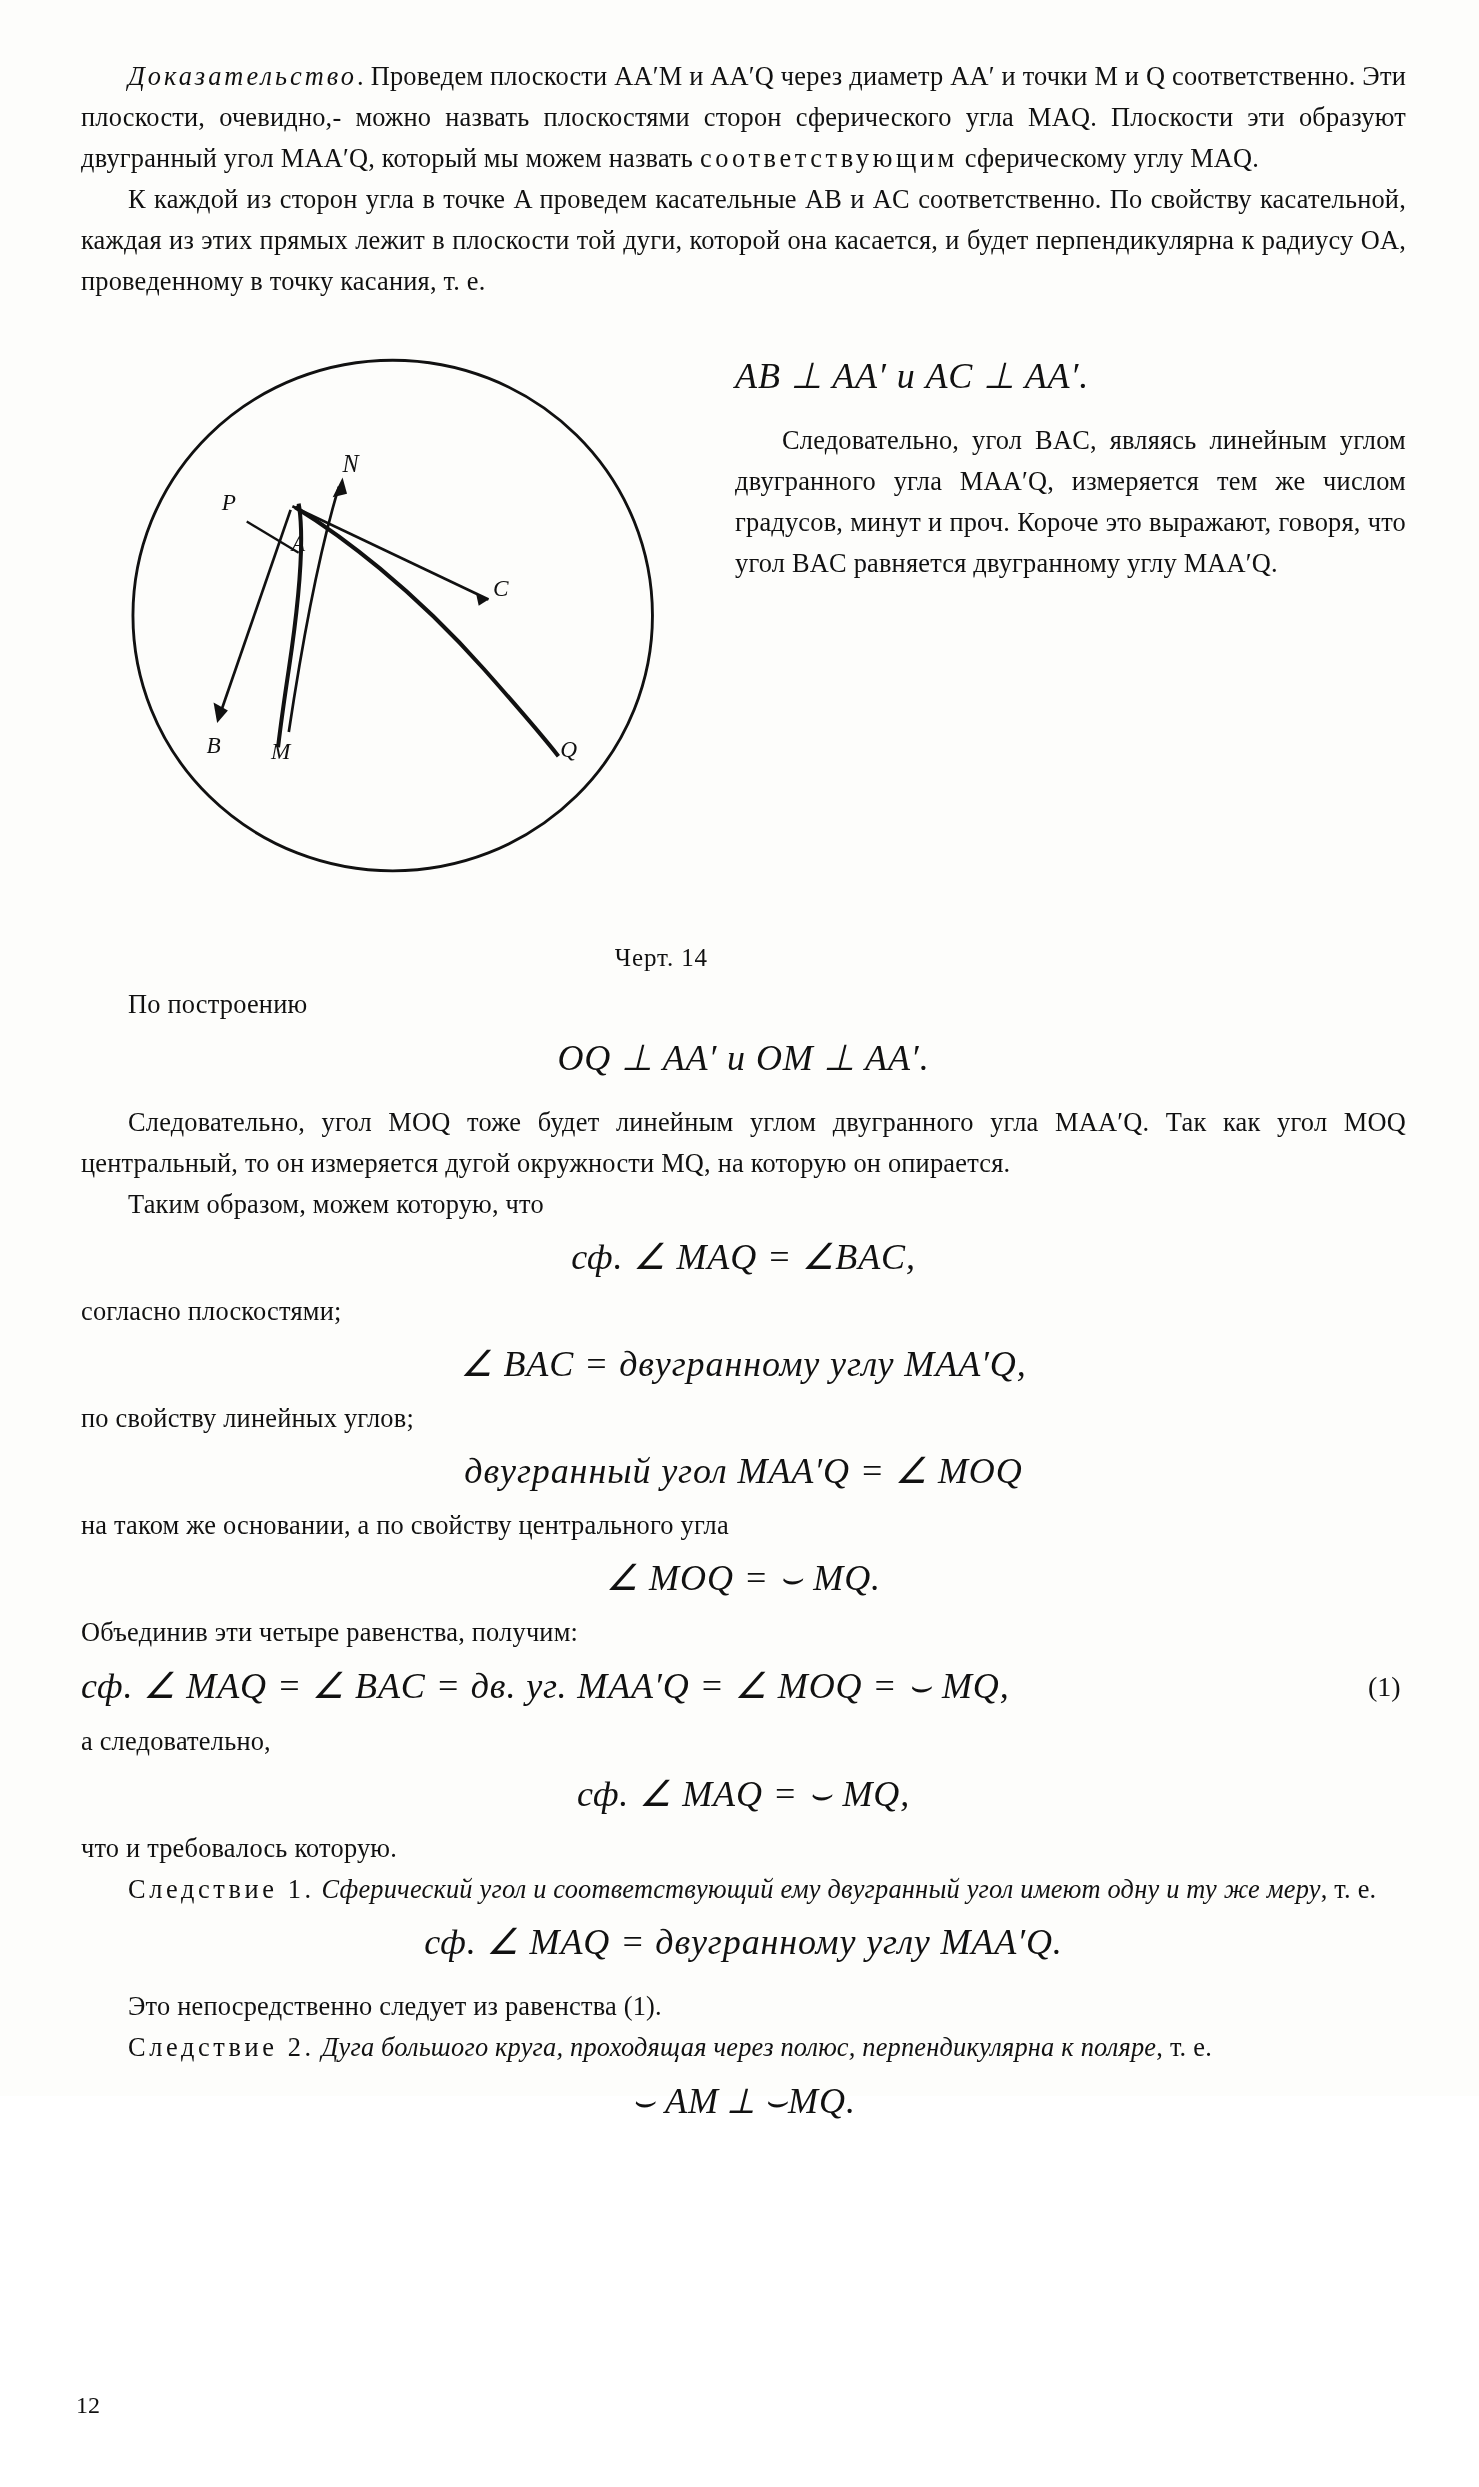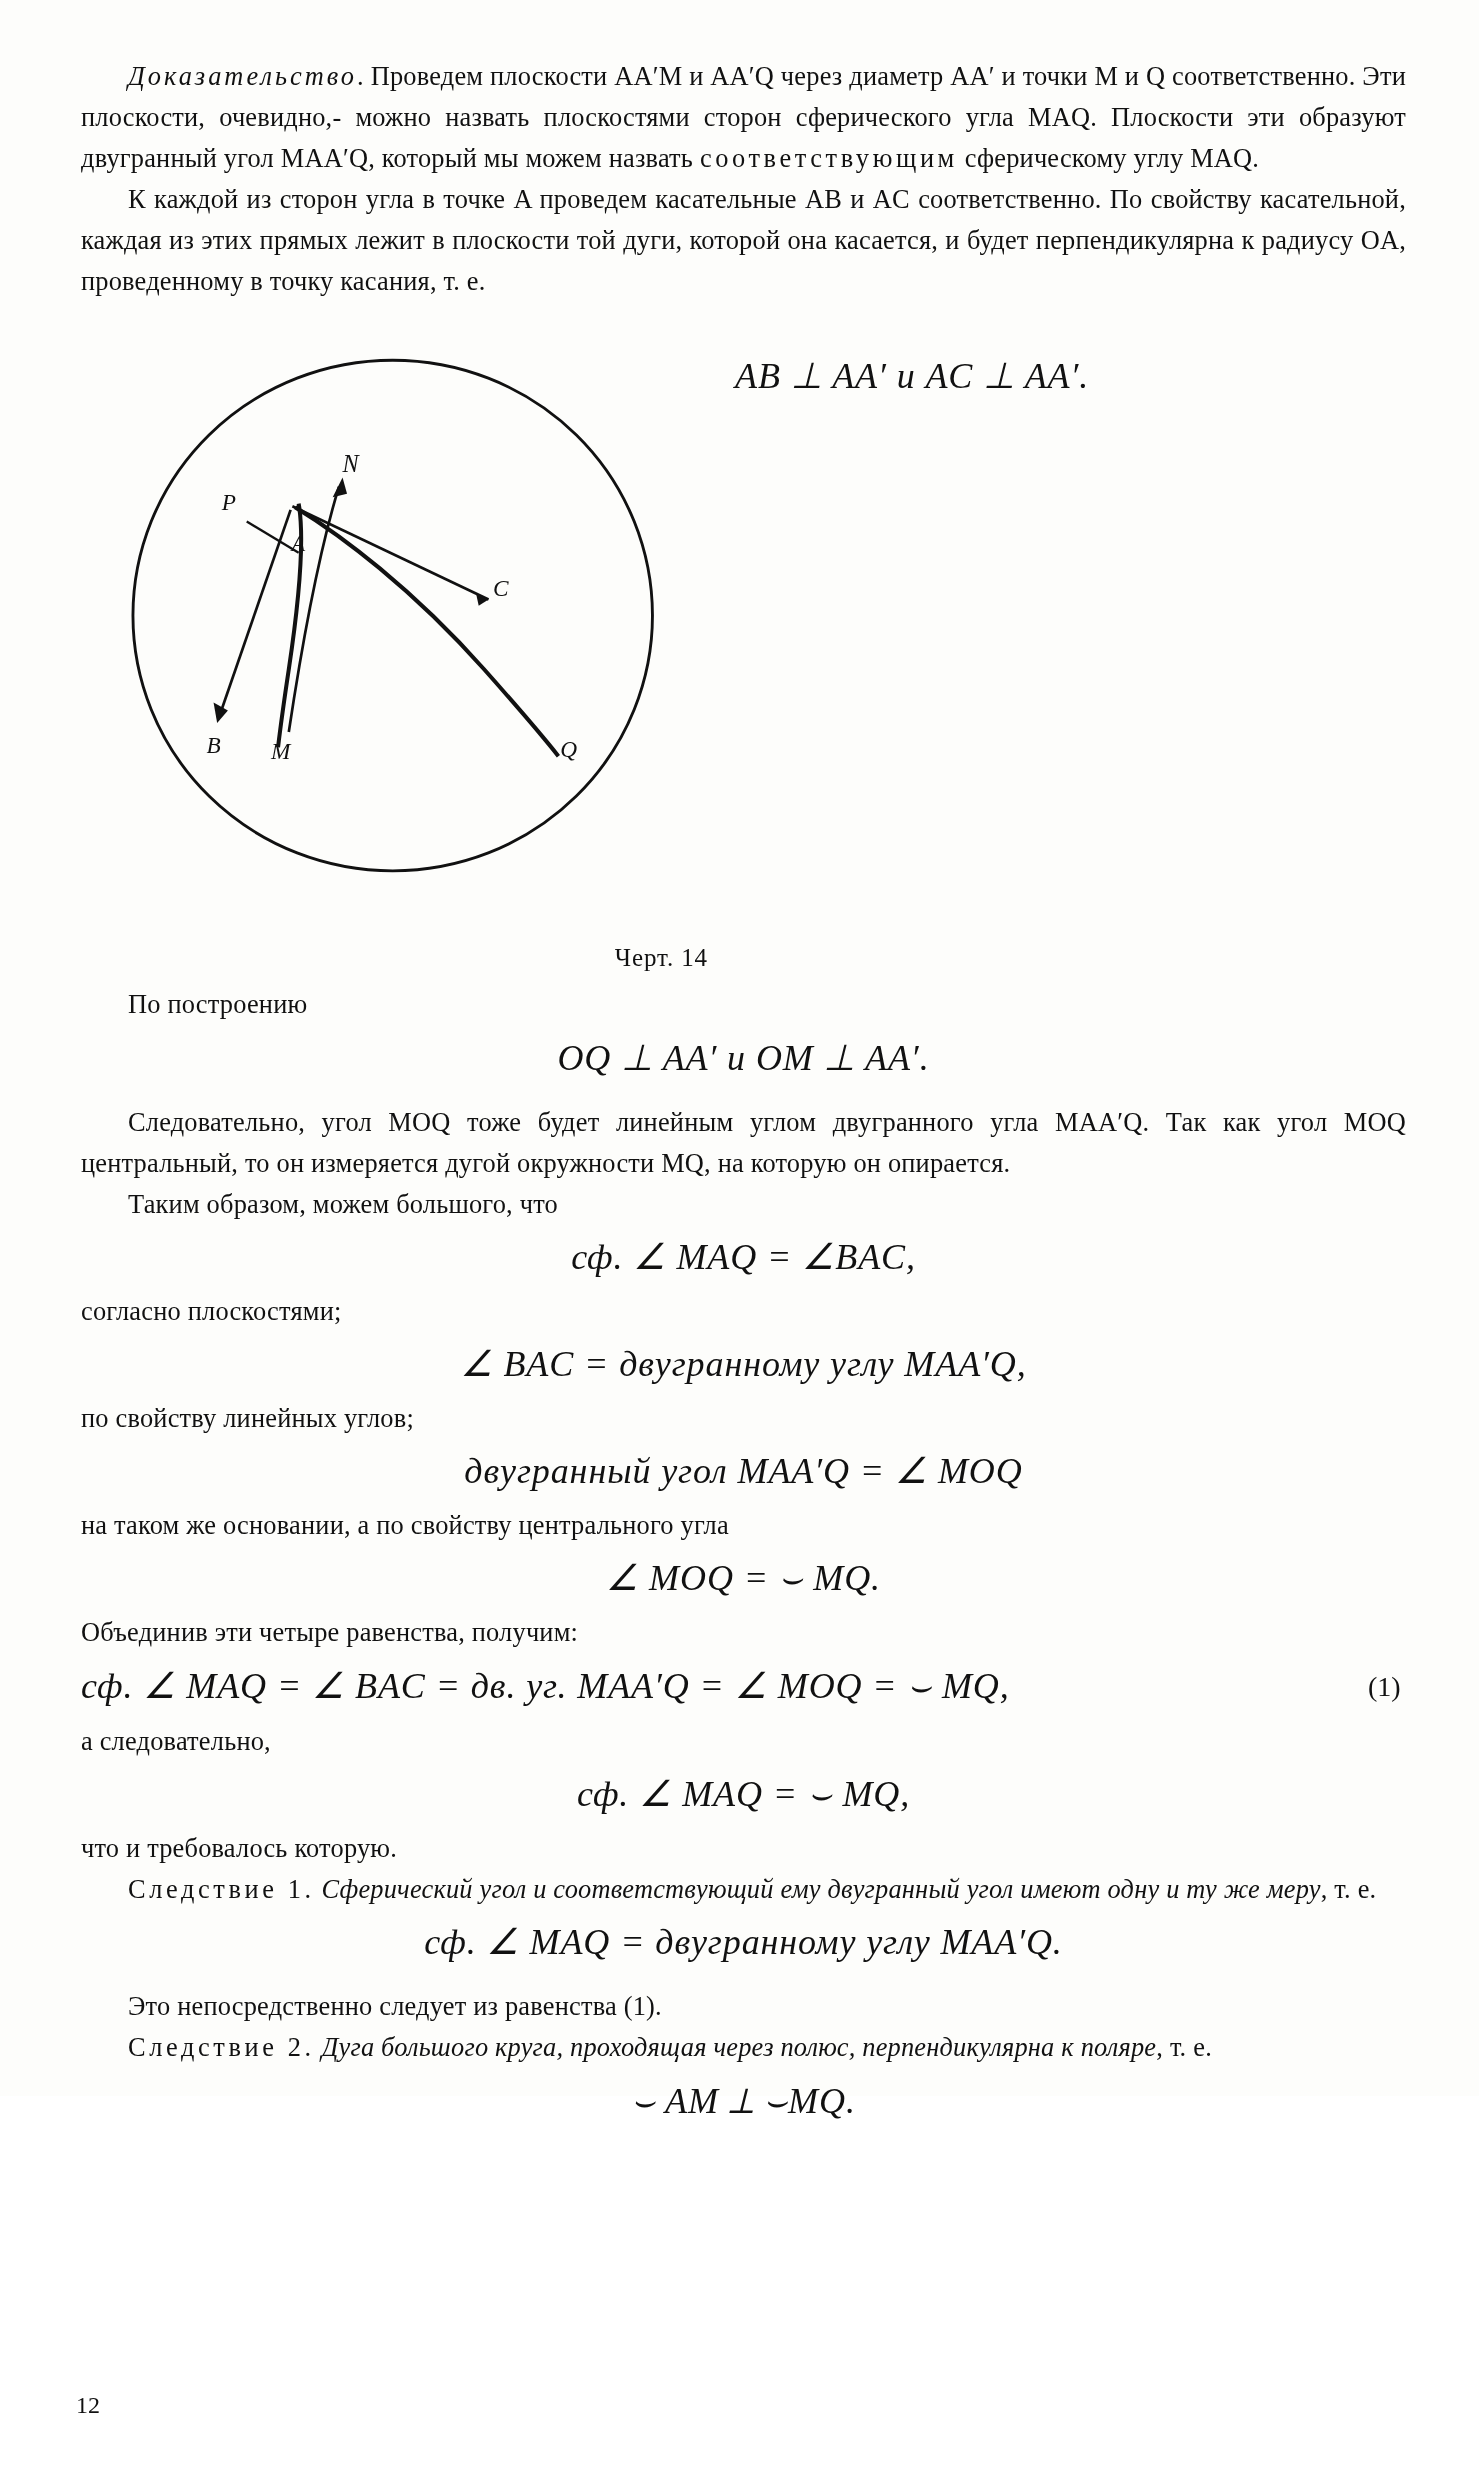--- a/index.html
+++ b/index.html
@@ -142,33 +142,34 @@
           <text x="535" y="498" font-family="Liberation Serif, serif" font-style="italic" font-size="26" fill="#111">Q</text>
         </svg>
         <div class="figcaption">Черт. 14</div>
       </div>
 
       <div class="rightcol">
         <p>&nbsp;</p>
         <div class="block-gap-s"></div>
         <p class="center-line eq">AB ⊥ AA′ и AC ⊥ AA′.</p>
         <div class="block-gap-m"></div>
+        <p class="indent">Следовательно, угол BAC, являясь линейным углом двугранного угла MAA′Q, измеряется тем же числом градусов, минут и проч. Короче это выражают, говоря, что угол BAC равняется двугранному углу MAA′Q.</p>
         <div class="block-gap-s"></div>
       </div>
     </div>
     <div class="clear"></div>
 
     <div class="block-gap-s"></div>
     <p class="indent">По построению</p>
     <div class="block-gap-s"></div>
     <p class="center-line eq">OQ ⊥ AA′ и OM ⊥ AA′.</p>
     <div class="block-gap-m"></div>
 
     <p class="indent">Следовательно, угол MOQ тоже будет линейным углом двугранного угла MAA′Q. Так как угол MOQ центральный, то он измеряется дугой окружности MQ, на которую он опирается.</p>
-    <p class="indent">Таким образом, можем большого, что</p>
+    <p class="indent">Таким образом, можем которую, что</p>
     <div class="block-gap-s"></div>
     <p class="center-line eq">сф. ∠ MAQ = ∠BAC,</p>
     <div class="block-gap-s"></div>
     <p>согласно плоскостями;</p>
     <div class="block-gap-s"></div>
     <p class="center-line eq">∠ BAC = двугранному углу MAA′Q,</p>
     <div class="block-gap-s"></div>
     <p>по свойству линейных углов;</p>
     <div class="block-gap-s"></div>
     <p class="center-line eq">двугранный угол MAA′Q = ∠ MOQ</p>

